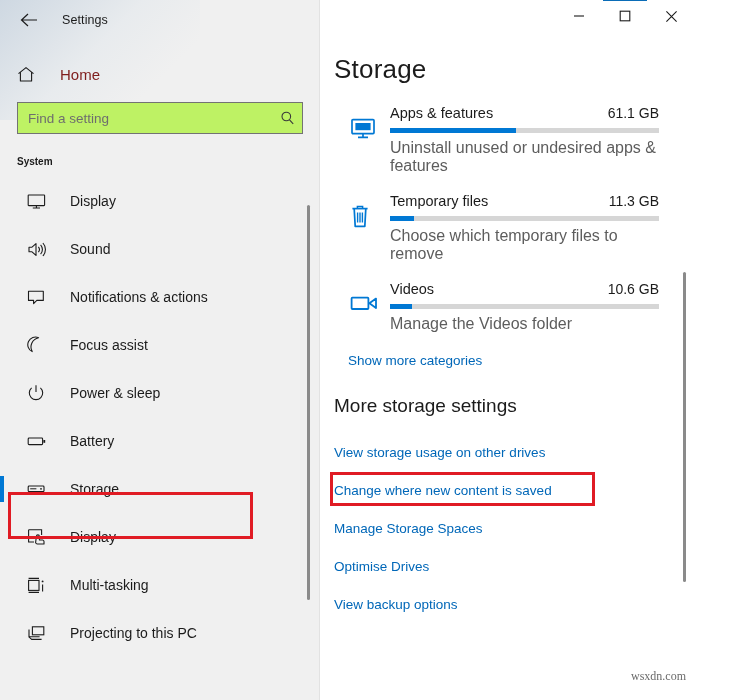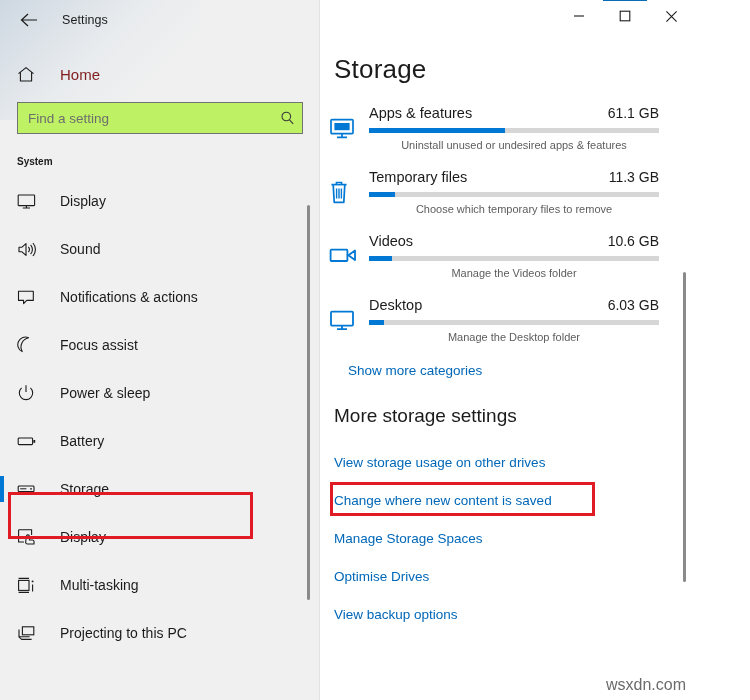--- a/index.html
+++ b/index.html
@@ -137,21 +137,21 @@
   .nav-list {
     position: relative;
     z-index: 2;
     margin-top: 10px;
   }
   .nav-item {
     position: relative;
     display: flex;
     align-items: center;
     height: 48px;
-    padding-left: 17px;
+    padding-left: 27px;
   }
   .nav-item .nav-icon {
     width: 24px;
     display: flex;
     align-items: center;
     justify-content: flex-start;
     color: #1b1b1b;
     flex: 0 0 24px;
   }
   .nav-item .nav-label {
@@ -231,22 +231,23 @@
     color: #1b1b1b;
     padding-left: 14px;
     margin-top: 14px;
     letter-spacing: .2px;
   }
 
   .cat-list { margin-top: 20px; }
 
   .cat-item {
     display: flex;
-    padding-left: 9px;
+    padding-left: 14px;
     margin-bottom: 18px;
+    margin-left: 16px;
   }
   .cat-icon {
     flex: 0 0 40px;
     padding-top: 12px;
     color: #0078d4;
     display: flex;
     justify-content: flex-start;
   }
   .cat-body {
     flex: 1;
@@ -271,24 +272,23 @@
     margin-top: 7px;
     background: #d6d6d6;
   }
   .bar-fill {
     position: absolute;
     left: 0; top: 0;
     height: 5px;
     background: #0078d4;
   }
   .cat-sub {
-    font-size: 11px;
+    font-size: 16px;
     color: #5d5d5d;
     margin-top: 6px;
-    text-align: center;
   }
 
   .inline-link {
     display: inline-block;
     font-size: 13.5px;
     color: #0067b8;
     text-decoration: none;
   }
   .show-more {
     padding-left: 14px;
@@ -327,24 +327,24 @@
     top: 272px;
     width: 3px;
     height: 310px;
     background: #8a8a8a;
     border-radius: 2px;
   }
 
   .watermark {
     position: absolute;
     right: 8px;
-    bottom: 6px;
-    font-size: 16px;
+    bottom: 16px;
+    font-size: 12px;
     color: #6b6b6b;
-    font-family: Liberation Sans, sans-serif;
+    font-family: Liberation Serif, serif;
   }
 </style>
 </head>
 <body>
 
 <div id="app">
 
   <div id="sidebar">
 
     <div class="titlebar-left">
@@ -568,38 +568,20 @@
             <span class="cat-name">Videos</span>
             <span class="cat-size">10.6 GB</span>
           </div>
           <div class="bar-track">
             <div class="bar-fill" style="width: 8%;"></div>
           </div>
           <div class="cat-sub">Manage the Videos folder</div>
         </div>
       </div>
 
-      <div class="cat-item">
-        <span class="cat-icon">
-          <svg width="26" height="23" viewBox="0 0 26 23" aria-hidden="true">
-            <rect x="2" y="2.6" width="22" height="14" rx="1" fill="none" stroke="currentColor" stroke-width="1.8"></rect>
-            <path d="M13 16.6 V20.2 M8 20.2 H18" fill="none" stroke="currentColor" stroke-width="1.8"></path>
-          </svg>
-        </span>
-        <div class="cat-body">
-          <div class="cat-head">
-            <span class="cat-name">Desktop</span>
-            <span class="cat-size">6.03 GB</span>
-          </div>
-          <div class="bar-track">
-            <div class="bar-fill" style="width: 5%;"></div>
-          </div>
-          <div class="cat-sub">Manage the Desktop folder</div>
-        </div>
-      </div>
 
     </div>
 
     <div class="show-more">
       <a class="inline-link" href="#">Show more categories</a>
     </div>
 
     <div class="more-title">More storage settings</div>
 
     <div class="link-list">

